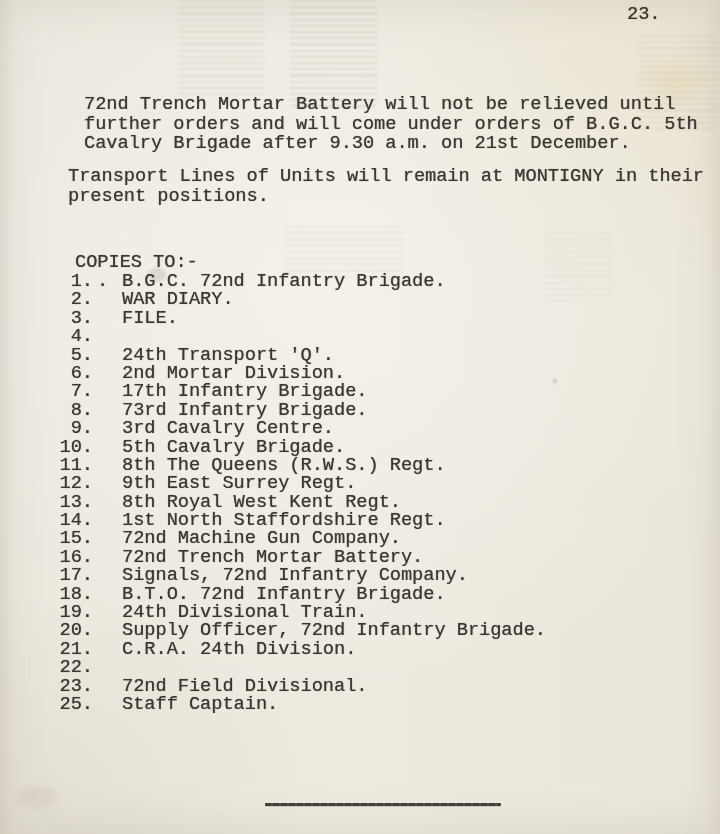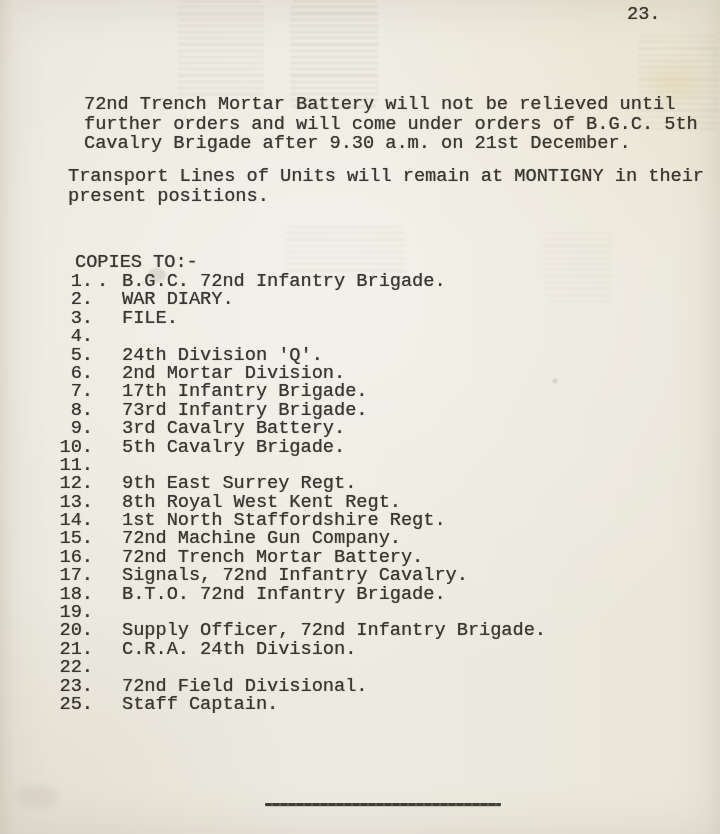--- a/index.html
+++ b/index.html
@@ -112,44 +112,45 @@
   </div>
       <div class="row">
     <span class="num">3.</span>
     <span class="txt">FILE.</span>
   </div>
       <div class="row">
     <span class="num">4.</span>
   </div>
       <div class="row">
     <span class="num">5.</span>
-    <span class="txt">24th Division 'Q'.</span>
+    <span class="txt">24th Transport 'Q'.</span>
   </div>
       <div class="row">
     <span class="num">6.</span>
     <span class="txt">2nd Mortar Division.</span>
   </div>
       <div class="row">
     <span class="num">7.</span>
     <span class="txt">17th Infantry Brigade.</span>
   </div>
       <div class="row">
     <span class="num">8.</span>
     <span class="txt">73rd Infantry Brigade.</span>
   </div>
       <div class="row">
     <span class="num">9.</span>
-    <span class="txt">3rd Cavalry Battery.</span>
+    <span class="txt">3rd Cavalry Centre.</span>
   </div>
       <div class="row">
     <span class="num">10.</span>
     <span class="txt">5th Cavalry Brigade.</span>
   </div>
       <div class="row">
     <span class="num">11.</span>
+    <span class="txt">8th The Queens (R.W.S.) Regt.</span>
   </div>
       <div class="row">
     <span class="num">12.</span>
     <span class="txt">9th East Surrey Regt.</span>
   </div>
       <div class="row">
     <span class="num">13.</span>
     <span class="txt">8th Royal West Kent Regt.</span>
   </div>
       <div class="row">
@@ -159,28 +160,29 @@
       <div class="row">
     <span class="num">15.</span>
     <span class="txt">72nd Machine Gun Company.</span>
   </div>
       <div class="row">
     <span class="num">16.</span>
     <span class="txt">72nd Trench Mortar Battery.</span>
   </div>
       <div class="row">
     <span class="num">17.</span>
-    <span class="txt">Signals, 72nd Infantry Cavalry.</span>
+    <span class="txt">Signals, 72nd Infantry Company.</span>
   </div>
       <div class="row">
     <span class="num">18.</span>
     <span class="txt">B.T.O. 72nd Infantry Brigade.</span>
   </div>
       <div class="row">
     <span class="num">19.</span>
+    <span class="txt">24th Divisional Train.</span>
   </div>
       <div class="row">
     <span class="num">20.</span>
     <span class="txt">Supply Officer, 72nd Infantry Brigade.</span>
   </div>
       <div class="row">
     <span class="num">21.</span>
     <span class="txt">C.R.A. 24th Division.</span>
   </div>
       <div class="row">

